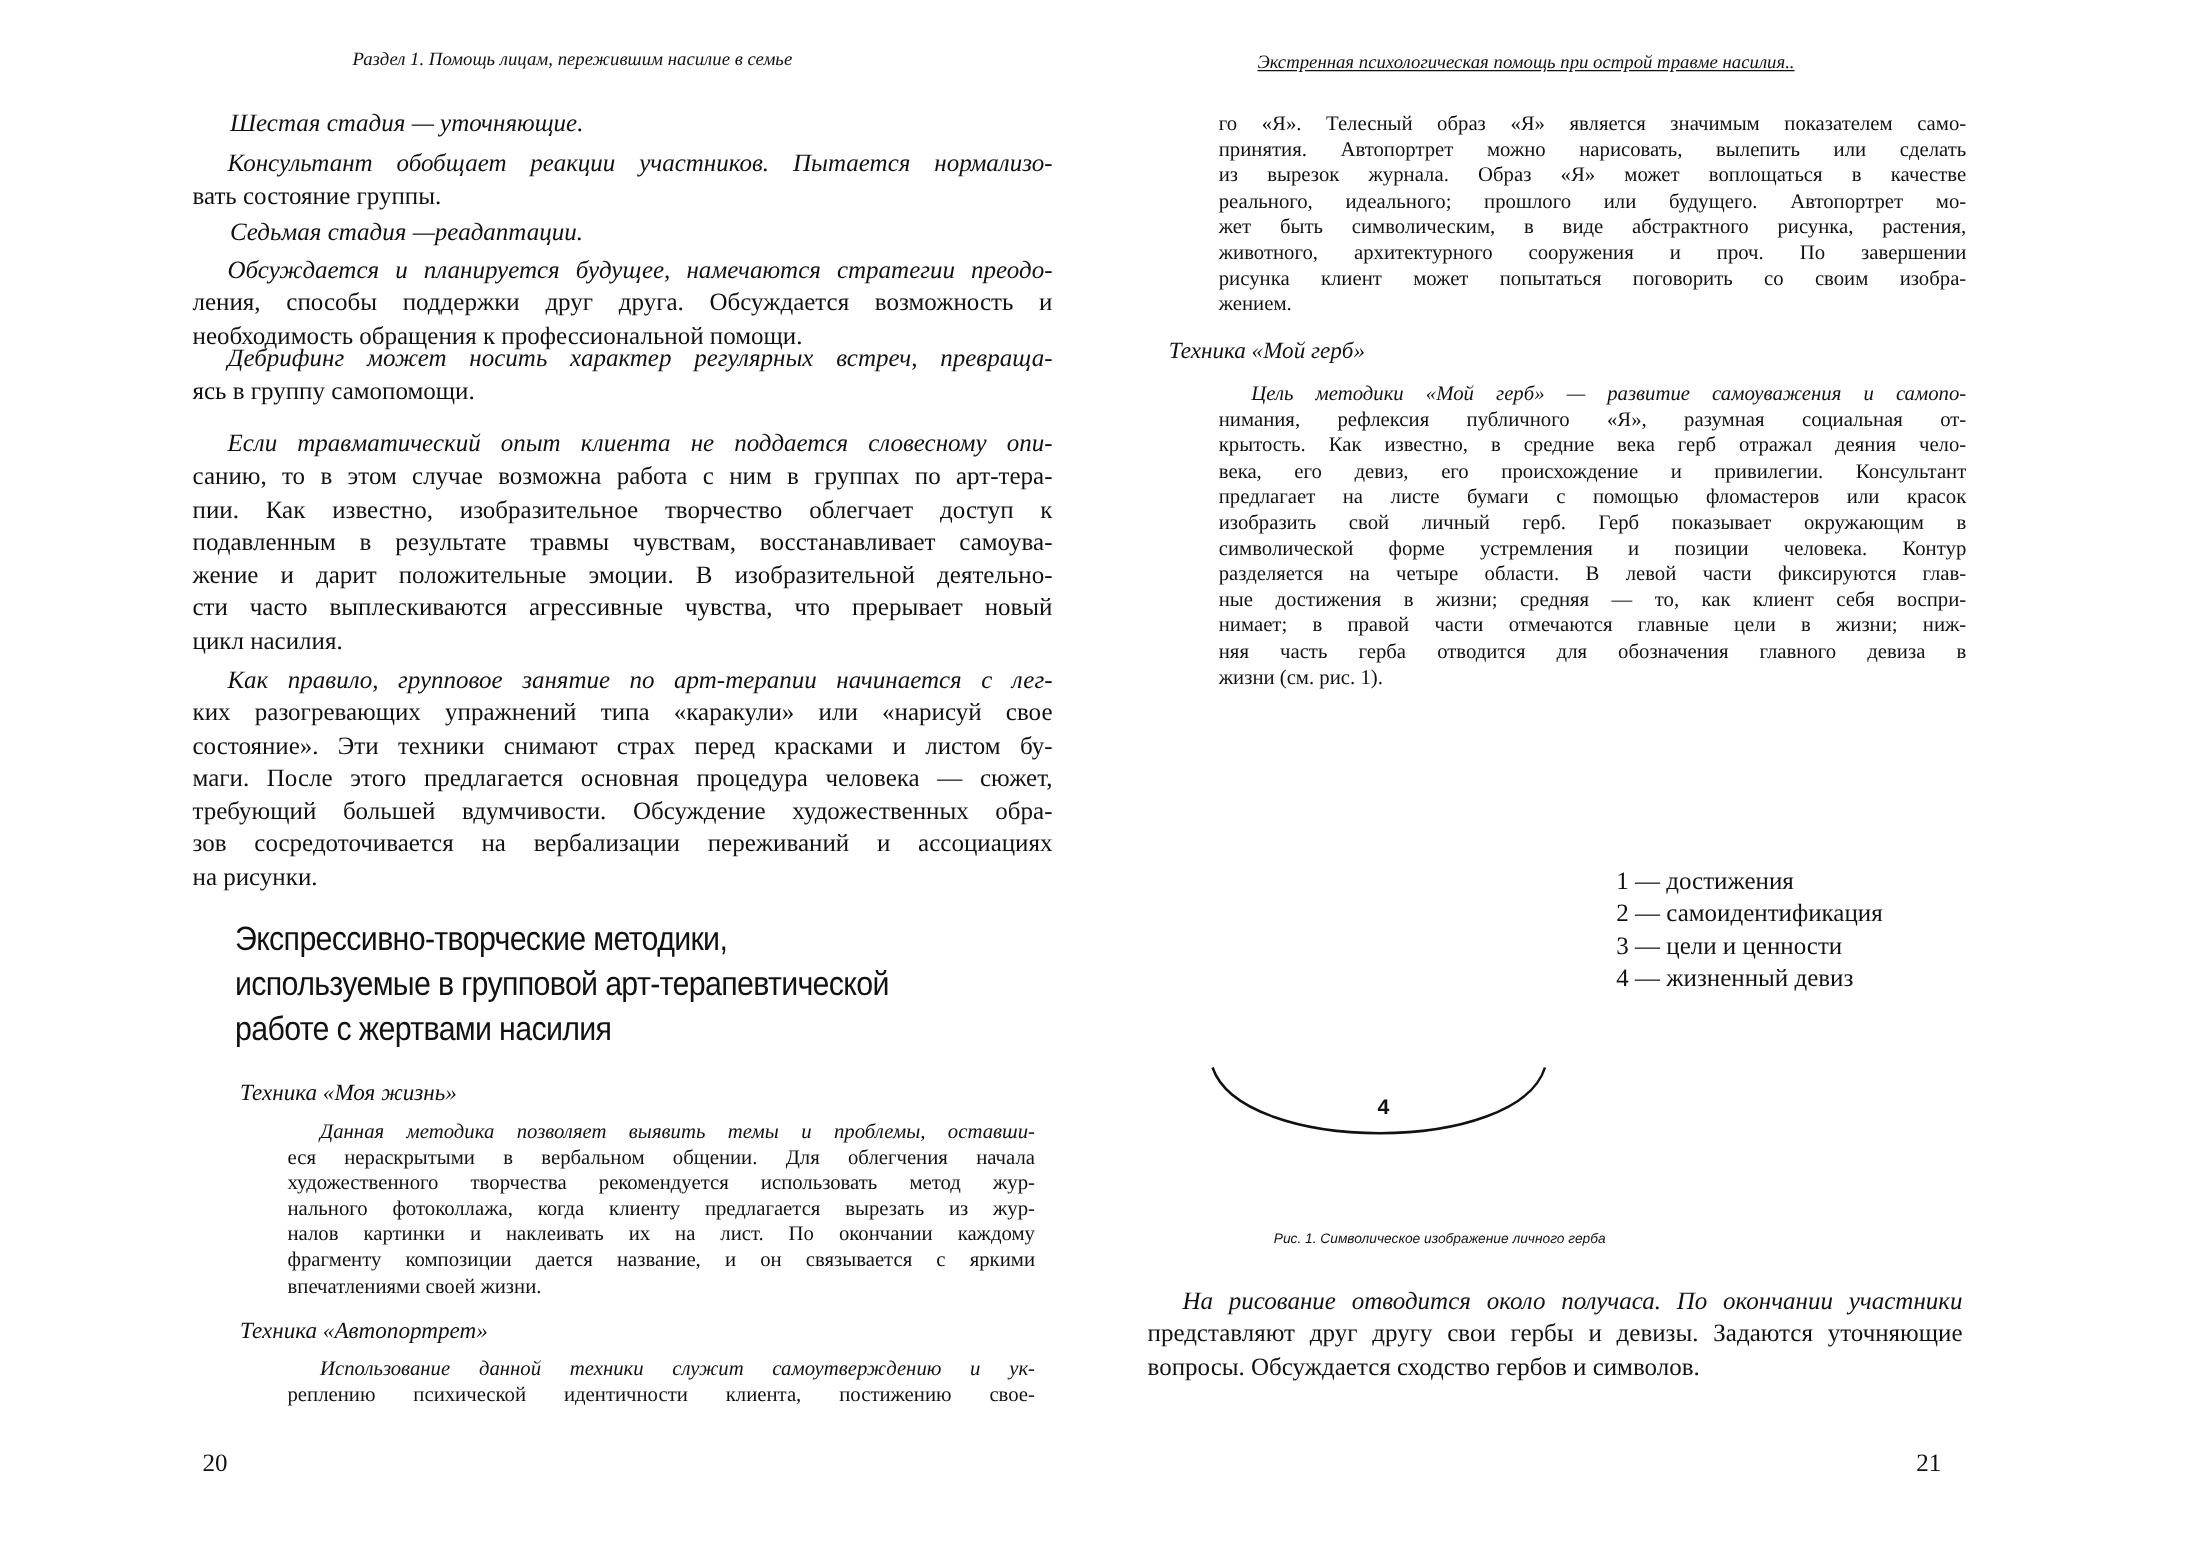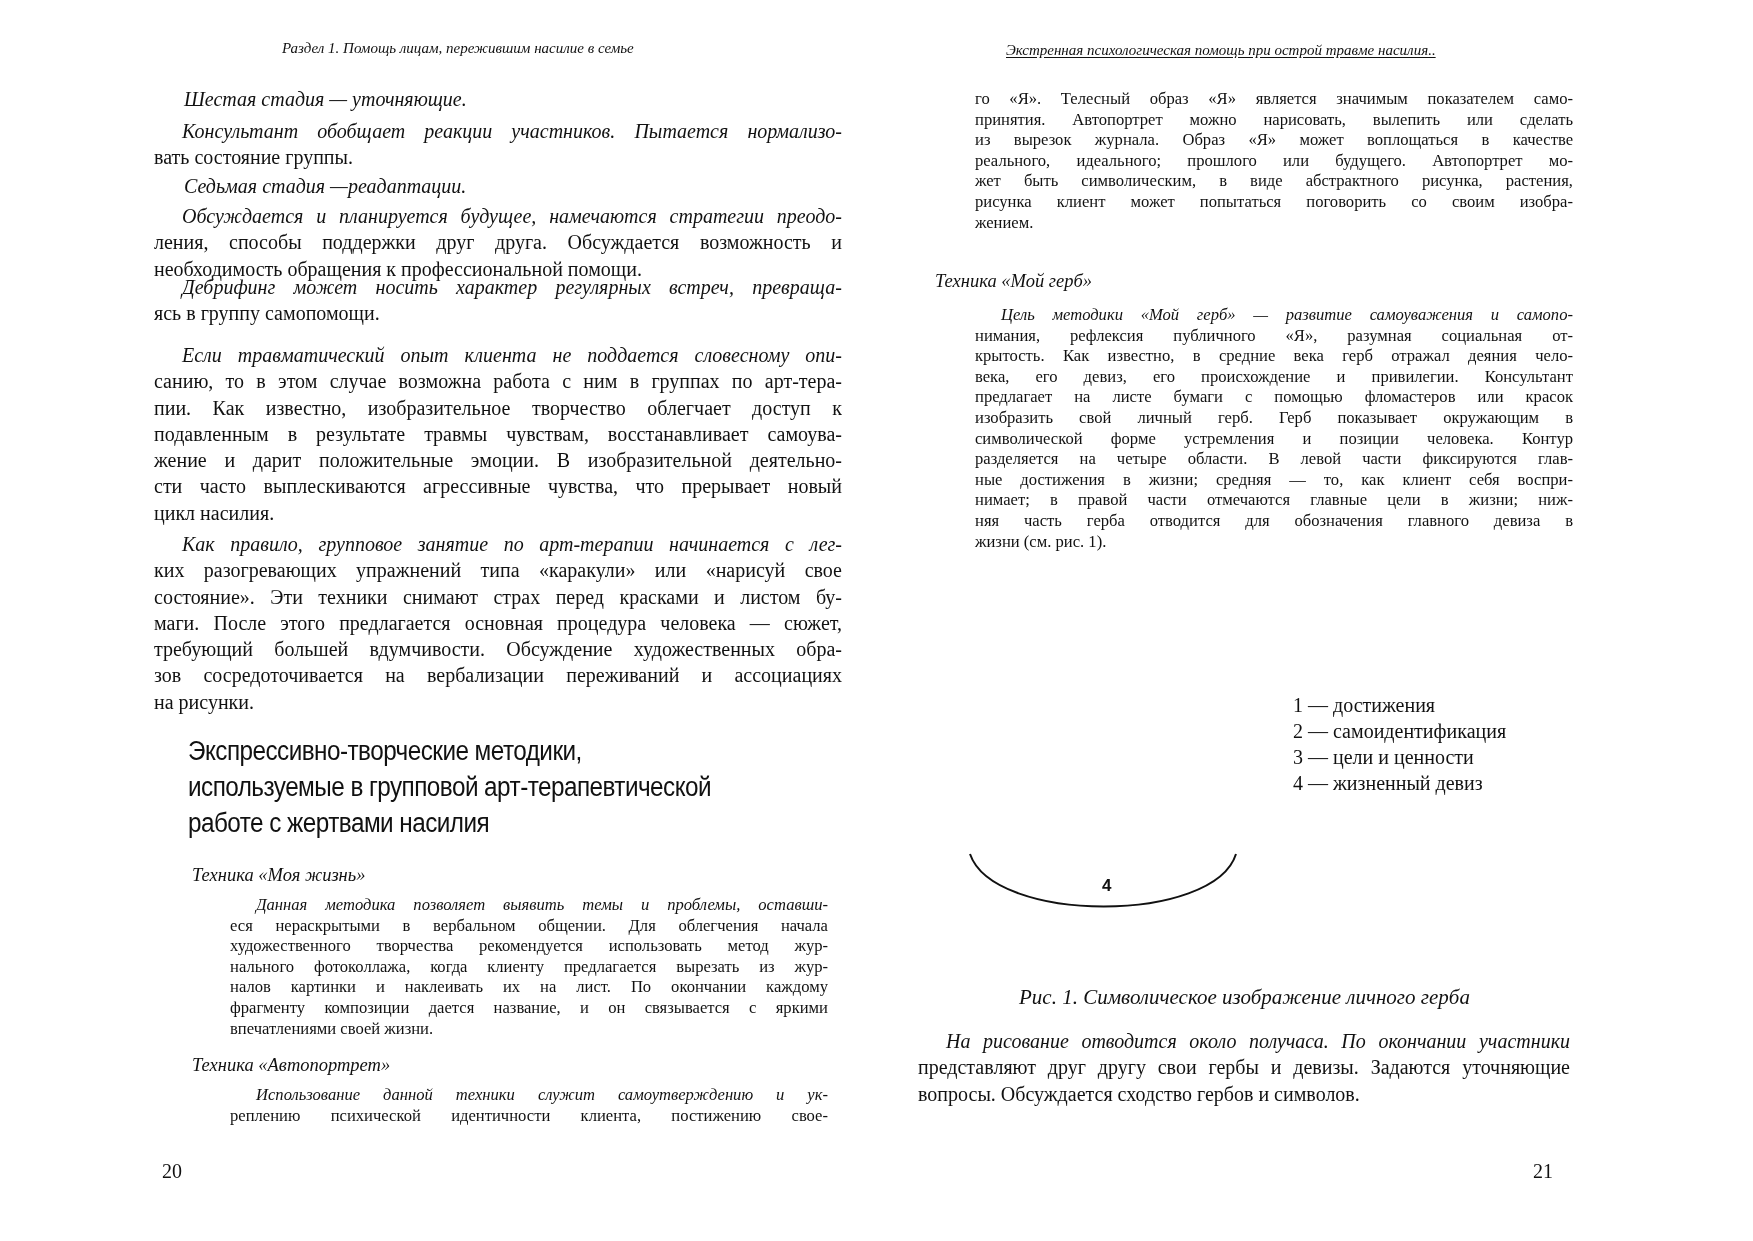--- a/index.html
+++ b/index.html
@@ -38,21 +38,21 @@
     .page-number { position: absolute; font-family: "Liberation Serif", serif; font-size: 20px; top: 1160px; }
     .left .page-number { left: 162px; }
     .right .page-number { left: 657px; }
 
     .legend { position: absolute; left: 417px; top: 692px; font-family: "Liberation Serif", serif; font-size: 20px; line-height: 26px; }
     .legend div { white-space: nowrap; }
 
     .arc { position: absolute; left: 88px; top: 852px; width: 290px; height: 80px; }
     .arc-label { position: absolute; left: 226px; top: 876px; font-family: "Liberation Sans", sans-serif; font-weight: bold; font-size: 17px; }
 
-    .caption { position: absolute; left: 143px; top: 985px; font-family: Liberation Serif, serif; font-style: italic; font-size: 21px; white-space: nowrap; }
+    .caption { position: absolute; left: 143px; top: 985px; font-family: Liberation Sans, sans-serif; font-style: italic; font-size: 11px; white-space: nowrap; }
   </style>
 </head>
 <body>
 
 <div class="page left">
   <div class="running-head">Раздел 1. Помощь лицам, пережившим насилие в семье</div>
 
   <div class="stage-title" style="left:184px; top:88px;">Шестая стадия — уточняющие.</div>
   <div class="para serif body-lg" style="left:154px; top:118px; width:688px;">
     <span class="line indent">Консультант обобщает реакции участников. Пытается нормализо-</span>
@@ -119,20 +119,21 @@
 
 <div class="page right">
   <div class="running-head">Экстренная психологическая помощь при острой травме насилия..</div>
 
   <div class="para para-sm serif body-sm" style="left:99px; top:89px; width:598px;">
     <span class="line">го «Я». Телесный образ «Я» является значимым показателем само-</span>
     <span class="line">принятия. Автопортрет можно нарисовать, вылепить или сделать</span>
     <span class="line">из вырезок журнала. Образ «Я» может воплощаться в качестве</span>
     <span class="line">реального, идеального; прошлого или будущего. Автопортрет мо-</span>
     <span class="line">жет быть символическим, в виде абстрактного рисунка, растения,</span>
+    <span class="line">животного, архитектурного сооружения и проч. По завершении</span>
     <span class="line">рисунка клиент может попытаться поговорить со своим изобра-</span>
     <span class="line last">жением.</span>
   </div>
 
   <div class="tech-title" style="left:59px; top:271px;">Техника «Мой герб»</div>
   <div class="para para-sm serif body-sm" style="left:99px; top:305px; width:598px;">
     <span class="line indent">Цель методики «Мой герб» — развитие самоуважения и самопо-</span>
     <span class="line">нимания, рефлексия публичного «Я», разумная социальная от-</span>
     <span class="line">крытость. Как известно, в средние века герб отражал деяния чело-</span>
     <span class="line">века, его девиз, его происхождение и привилегии. Консультант</span>

